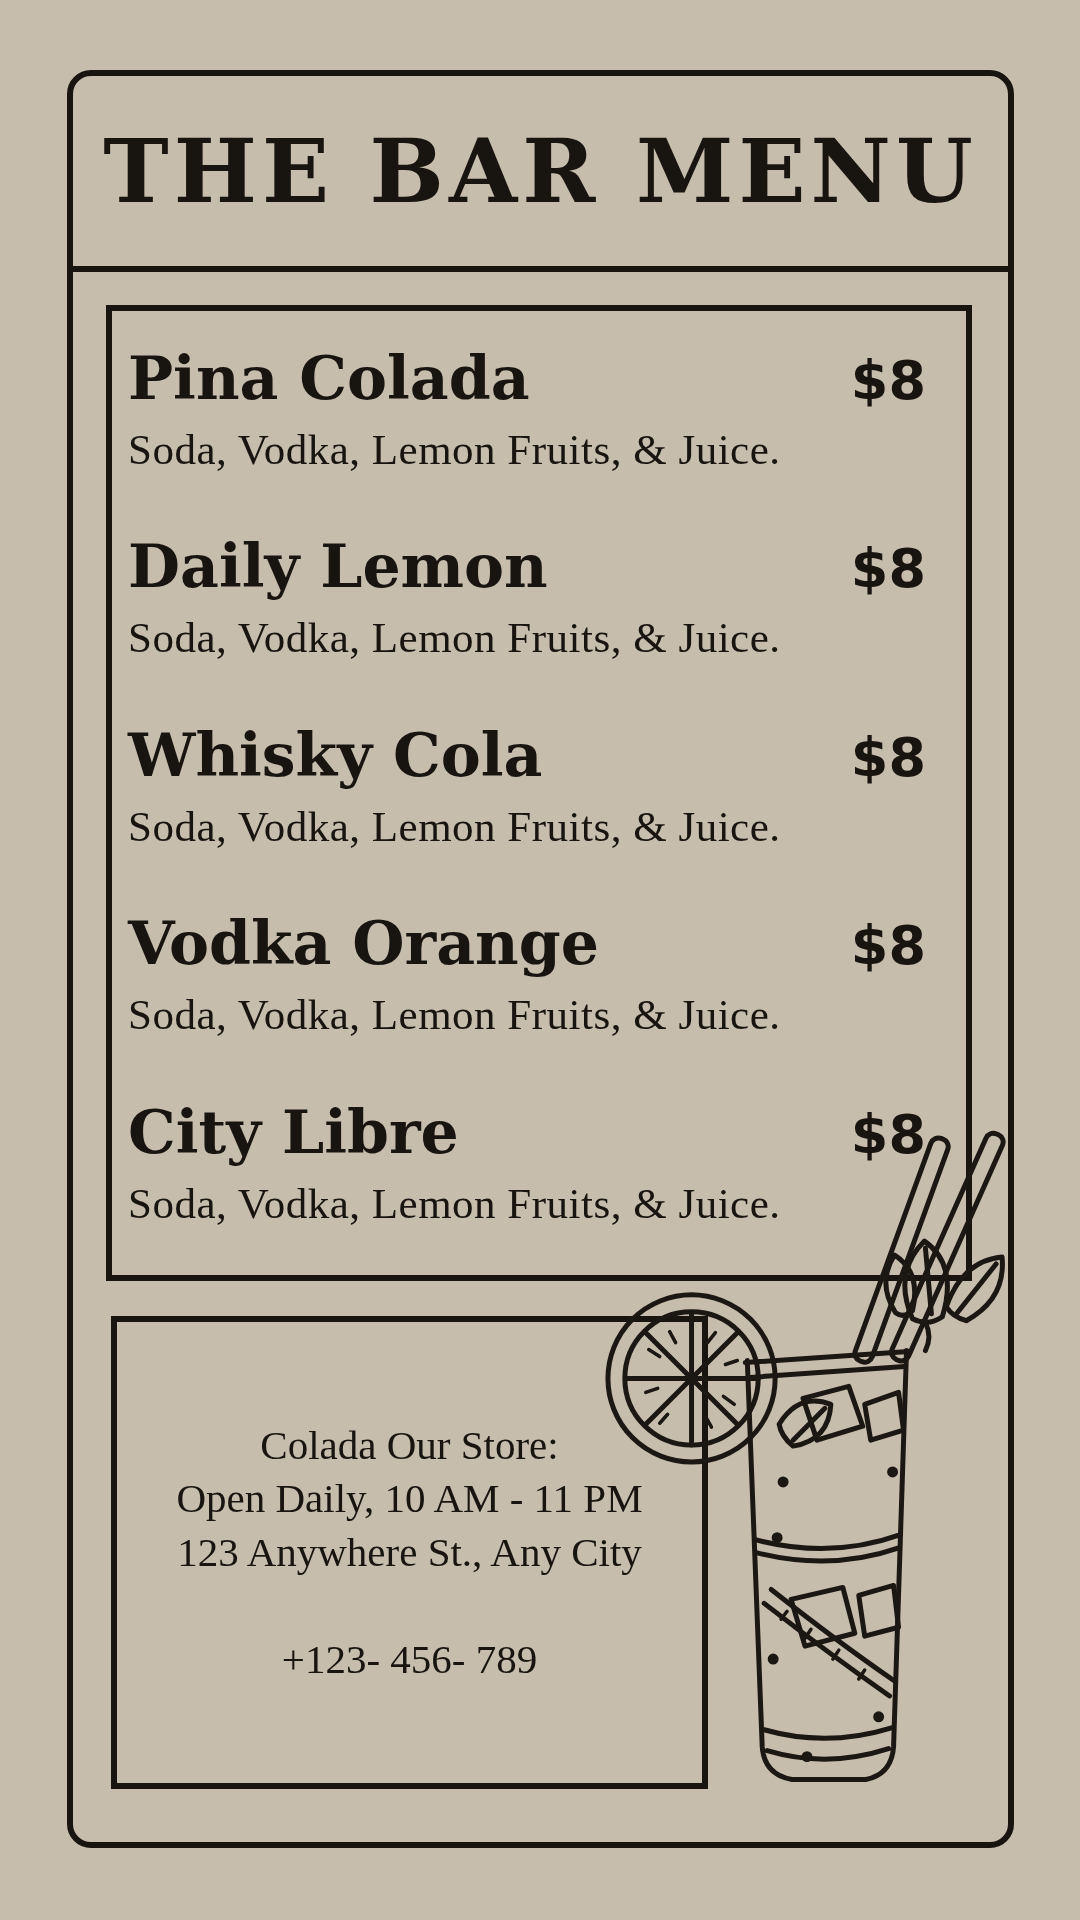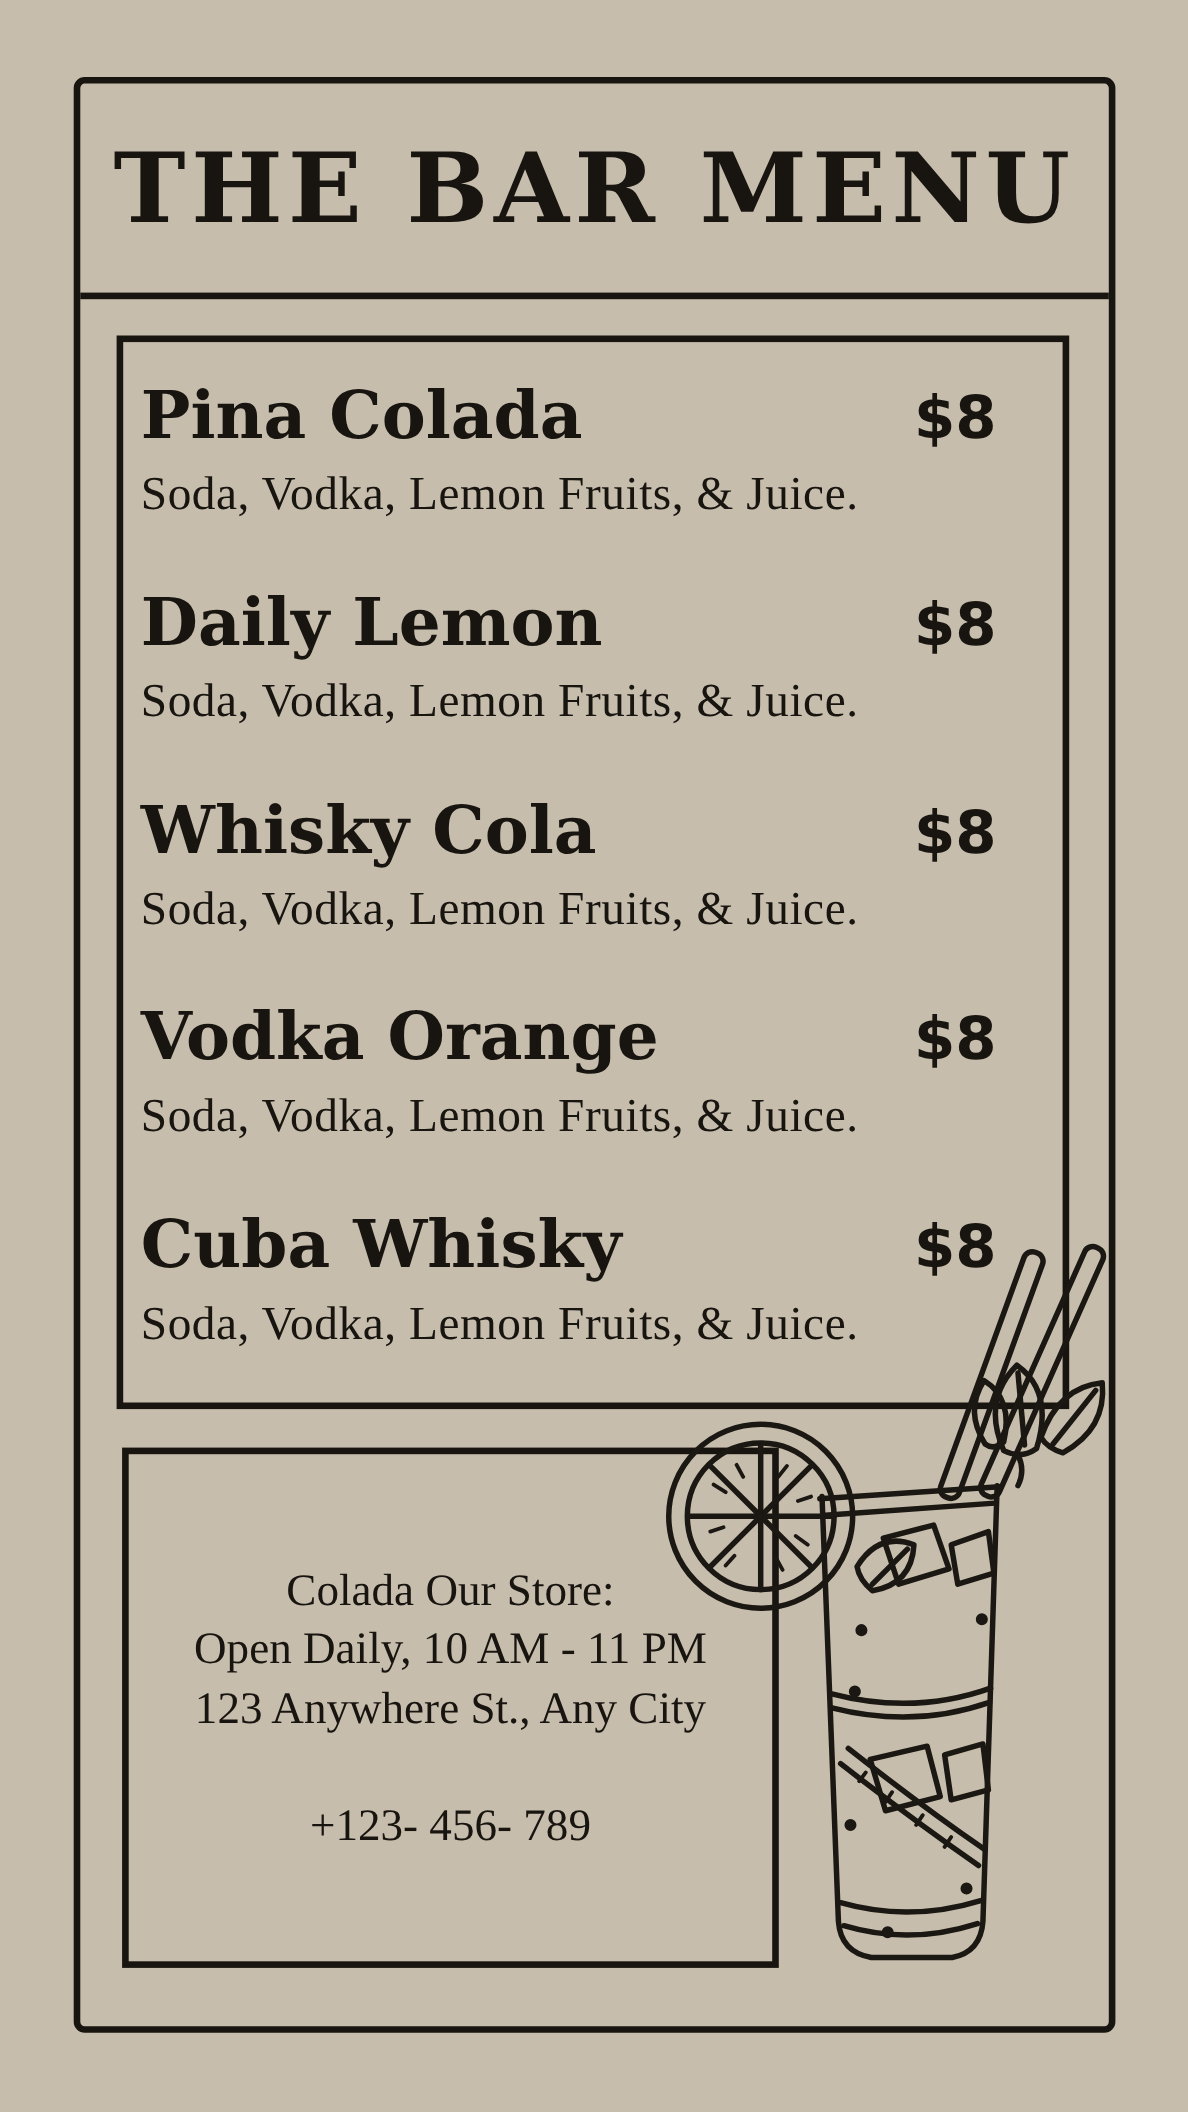--- a/index.html
+++ b/index.html
@@ -9,42 +9,42 @@
     position:relative;
     overflow:hidden;
     color:#18140f;
     font-family:"Liberation Serif", serif;
     -webkit-font-smoothing:antialiased;
   }
   .frame{
     position:absolute;left:67px;top:70px;
     width:947px;height:1778px;
     border:6px solid #18140f;
-    border-radius:10px;
+    border-radius:24px;
     box-sizing:border-box;
   }
   .header{
     position:absolute;top:0;left:0;right:0;height:190px;
     border-bottom:6px solid #18140f;
     display:flex;align-items:center;justify-content:center;
   }
   .title{
     font-family:"DejaVu Serif", serif;
     font-weight:700;
     font-size:88px;
     letter-spacing:5px;
     white-space:nowrap;
   }
   .menu-box{
     position:absolute;left:33px;top:229px;
     width:866px;height:976px;
     border:6px solid #18140f;
     box-sizing:border-box;
     display:flex;flex-direction:column;justify-content:space-between;
-    padding:36px 60px 48px 16px;
+    padding:36px 40px 48px 16px;
   }
   .item-row{
     display:flex;align-items:baseline;justify-content:space-between;
   }
   .item-name{
     font-family:"DejaVu Serif", serif;
     font-weight:700;
     font-size:60px;
     line-height:1.05;
     white-space:nowrap;
@@ -119,21 +119,21 @@
     <div class="menu-item">
       <div class="item-row">
         <span class="item-name">Vodka Orange</span>
         <span class="item-price">$8</span>
       </div>
       <div class="item-desc">Soda, Vodka, Lemon Fruits, &amp; Juice.</div>
     </div>
 
     <div class="menu-item">
       <div class="item-row">
-        <span class="item-name">Cuba Whisky</span>
+        <span class="item-name">City Libre</span>
         <span class="item-price">$8</span>
       </div>
       <div class="item-desc">Soda, Vodka, Lemon Fruits, &amp; Juice.</div>
     </div>
 
   </div>
 
   <div class="info-box">
     <div class="info-group">Colada Our Store:</div>
     <div class="info-group">Open Daily, 10 AM - 11 PM</div>

